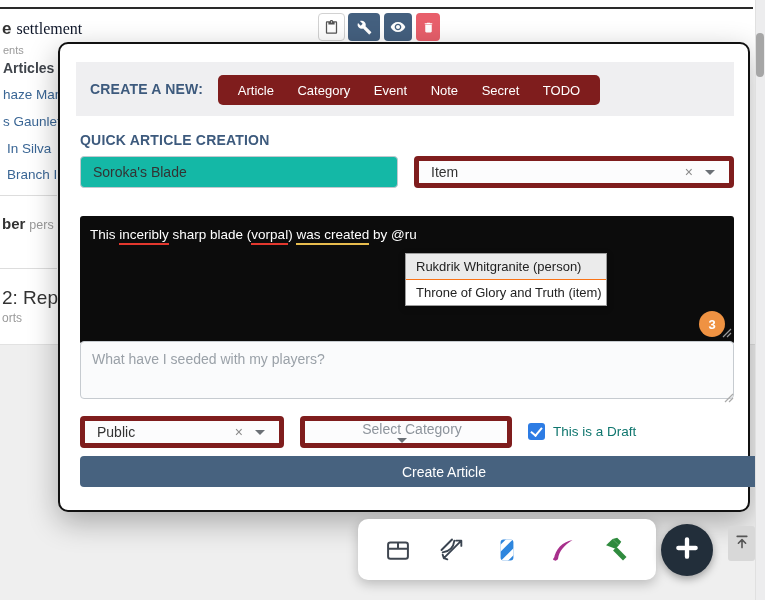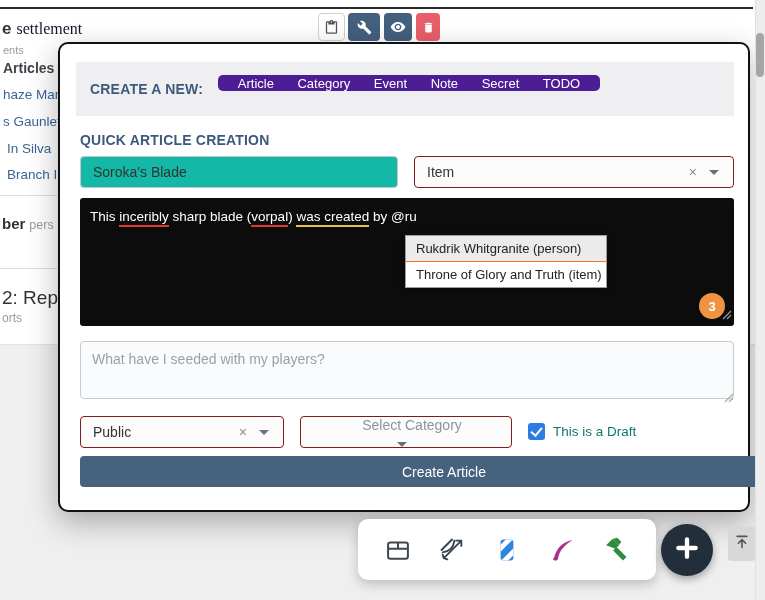--- a/index.html
+++ b/index.html
@@ -28,39 +28,39 @@
   .btn-paste { left:318px; width:27px; background:#fff; border:1px solid #d2d2d2; }
   .btn-wrench { left:348px; width:32px; background:#44607f; }
   .btn-eye { left:384px; width:28px; background:#44607f; }
   .btn-trash { left:416px; width:24px; background:#e85f6b; }
 
   
   .modal { left:58px; top:42px; width:692px; height:470px; background:#fff; border:2px solid #111;
            border-radius:10px; box-shadow:0 10px 30px rgba(0,0,0,.3); }
   .m-header { left:16px; top:18px; width:658px; height:54px; background:#efeff1; }
   .m-create-label { left:14px; top:19px; font-size:14px; font-weight:700; color:#3d5a7d; letter-spacing:.2px; }
-  .m-tabbar { left:142px; top:13px; width:382px; height:16px; background:#4c1d95; border-radius:5px;
+  .m-tabbar { left:142px; top:13px; width:382px; height:30px; background:#7f1d1d; border-radius:5px;
               display:flex; align-items:center; justify-content:space-around; padding:0 8px; }
   .m-tab { color:#fff; font-size:13px; padding:0 6px; cursor:pointer; white-space:nowrap; }
 
   .m-section-title { left:20px; top:88px; font-size:14px; font-weight:700; color:#3d5a7d; letter-spacing:.2px; }
 
   .m-input { left:20px; top:112px; width:318px; height:32px; border:1px solid #c2c8ce; border-radius:4px;
              padding:0 12px; font-size:14px; color:#333; background:#14b8a6; font-family:inherit; }
-  .sel { height:32px; border:1px solid #7f1d1d; border-radius:4px; background:#fcfcfd; display:flex; align-items:center; cursor:pointer; }
+  .sel { height:32px; border:5px solid #7f1d1d; border-radius:4px; background:#fcfcfd; display:flex; align-items:center; cursor:pointer; }
   .sel .sel-text { font-size:14px; color:#333; padding-left:12px; flex:1; white-space:nowrap; overflow:hidden; }
   .sel .sel-text.placeholder { color:#8d949c; }
   .sel .sel-clear { font-size:14px; color:#8a8a8a; padding:0 6px; cursor:pointer; }
   .sel .sel-caret { width:0; height:0; border-left:5px solid transparent; border-right:5px solid transparent;
                     border-top:5px solid #6b7076; margin:0 14px 0 6px; }
   .sel-type { left:354px; top:112px; width:320px; }
   .sel-vis { left:20px; top:372px; width:204px; }
   .sel-cat { left:240px; top:372px; width:212px;flex-direction:column; }
 
-  .m-editor { left:20px; top:154px; width:654px; height:128px; background:#0c0c0c; border-radius:3px; cursor:text; }
+  .m-editor { left:20px; top:172px; width:654px; height:128px; background:#0c0c0c; border-radius:3px; cursor:text; }
   .ed-line { left:10px; top:9px; font-size:13.5px; color:#fff; line-height:20px; white-space:nowrap; }
   .u-red { border-bottom:2px solid #e4382e; padding-bottom:1px; }
   .u-yellow { border-bottom:2px solid #e8bd4e; padding-bottom:1px; }
   .ed-menu { left:325px; top:37px; width:202px; background:#fff; border:1px solid #9d9d9d; box-shadow:0 2px 6px rgba(0,0,0,.35); }
   .ed-item { font-size:13px; color:#222; padding:5px 10px; white-space:nowrap; cursor:pointer; }
   .ed-item.active { background:#ebebeb; border-bottom:1px solid #f97316; }
   .ed-badge { right:9px; bottom:7px; width:26px; height:26px; border-radius:50%; background:#ef9242;
               color:#fff; font-size:13px; font-weight:700; display:flex; align-items:center; justify-content:center; }
   .resize-corner { right:2px; bottom:2px; cursor:nwse-resize; }
 

